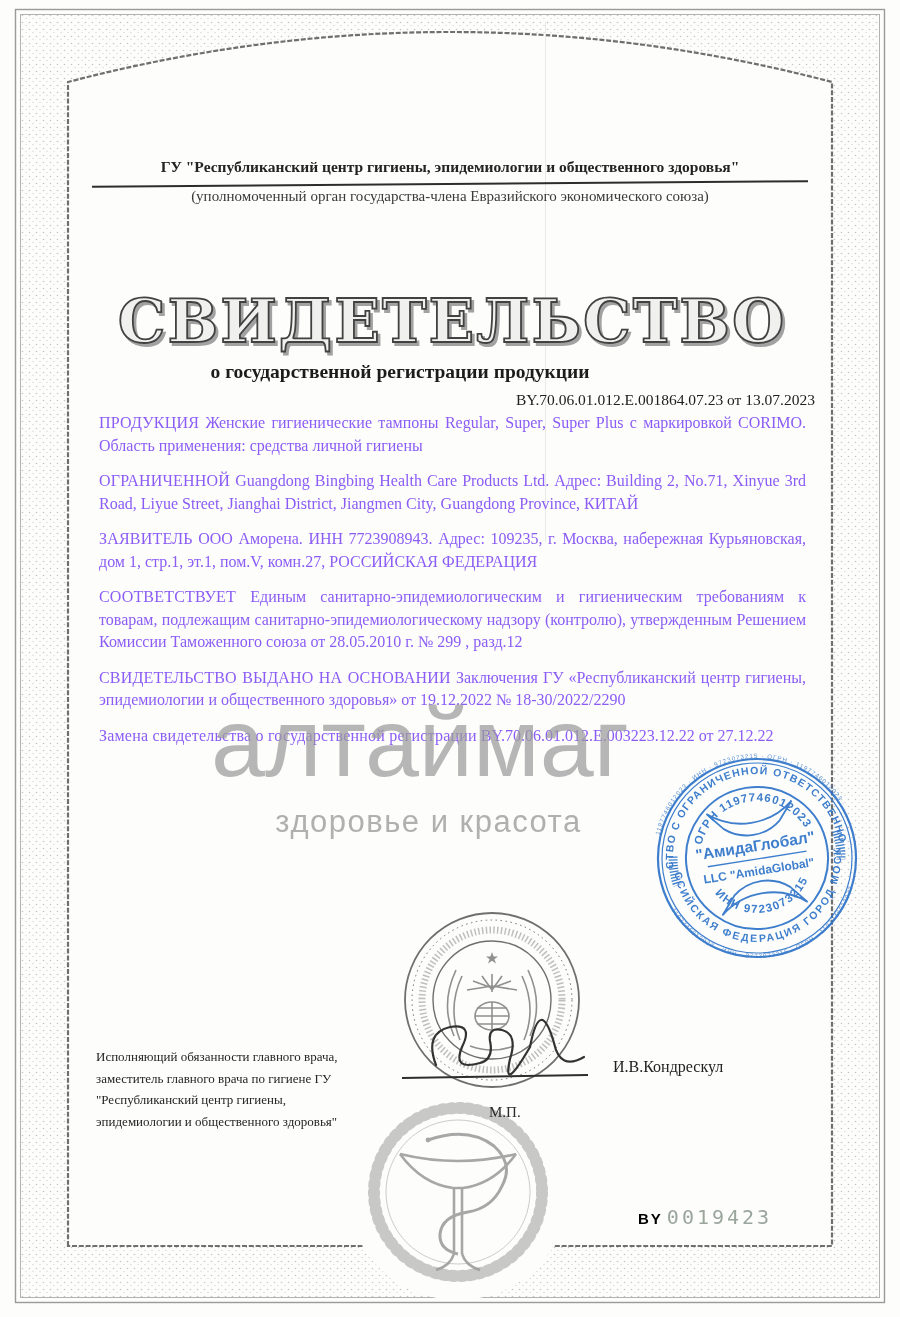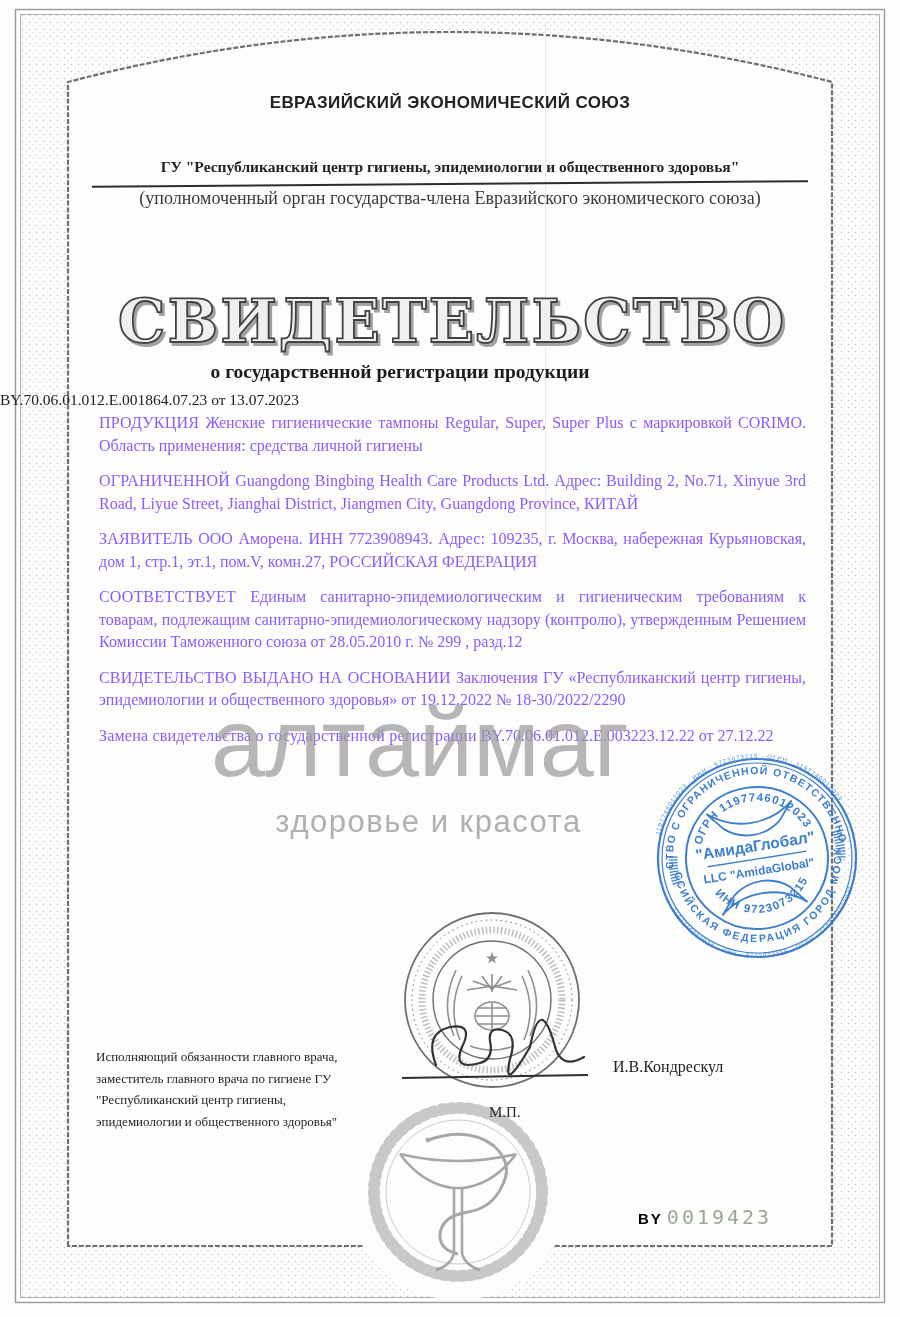--- a/index.html
+++ b/index.html
@@ -17,30 +17,30 @@
   .authority{
     position:absolute;left:60px;top:158px;width:780px;text-align:center;
     font-weight:bold;font-size:15.5px;color:#232323;z-index:2;
   }
   .authority-underline{
     position:absolute;left:92px;top:183px;width:716px;height:2px;background:#2d2d2d;
     transform:rotate(-.45deg);z-index:2;
   }
   .authority-note{
     position:absolute;left:60px;top:188px;width:780px;text-align:center;
-    font-size:18px;color:#3a3a3a;z-index:2;
+    font-size:15px;color:#3a3a3a;z-index:2;
   }
   .big-title{position:absolute;left:0;top:268px;z-index:2;}
   .subtitle{
     position:absolute;left:0;top:361px;width:800px;text-align:center;
     font-weight:bold;font-size:19.5px;color:#1c1c1c;z-index:2;
   }
   .cert-number{
-    position:absolute;left:0;top:391px;width:772px;text-align:left;
-    font-size:15.5px;color:#202020;z-index:2;
+    position:absolute;left:0;top:391px;width:772px;text-align:right;
+    font-size:15.5px;color:#202020;z-index:2;padding-left:43px;
   }
   .body-text{
     position:absolute;left:99px;top:412px;width:707px;z-index:2;
     font-size:16px;line-height:22.5px;text-align:justify;color:#8b5cf6;
   }
   .body-text p{margin:0 0 13px 0;}
   .lbl{letter-spacing:.2px;}
   .v-lbl{font-weight:bold;}
   .watermark-1{
     position:absolute;left:211px;top:694px;z-index:3;
@@ -98,21 +98,20 @@
         <path d="M-4,-4 L-4,62 M4,-4 L4,62"></path>
         <path d="M-4,62 Q-8,74 -22,78 M4,62 Q8,74 22,78"></path>
         <path d="M-30,-52 Q10,-66 36,-46 Q56,-28 44,-6 Q34,16 10,20 Q-16,24 -18,42 Q-19,58 0,62" stroke-width="3"></path>
         <circle cx="-30" cy="-52" r="2.4" fill="#9e9e9e" stroke="none"></circle>
       </g>
     </g>
   </svg>
 
   <div class="fold-line"></div>
 
-  <div class="union-header">ЕВРАЗИЙСКИЙ ЭКОНОМИЧЕСКИЙ СОЮЗ</div>
 
   <div class="authority">ГУ "Республиканский центр гигиены, эпидемиологии и общественного здоровья"</div>
   <div class="authority-underline"></div>
   <div class="authority-note">(уполномоченный орган государства-члена Евразийского экономического союза)</div>
 
   <svg class="big-title" width="900" height="100" viewBox="0 0 900 100">
     <text x="452" y="74" text-anchor="middle" font-family="DejaVu Serif, serif" font-weight="bold" font-size="60" letter-spacing="2" fill="#a2a2a2" stroke="#a2a2a2" stroke-width="2" transform="translate(2.5,3)">СВИДЕТЕЛЬСТВО</text>
     <text x="452" y="74" text-anchor="middle" font-family="DejaVu Serif, serif" font-weight="bold" font-size="60" letter-spacing="2" fill="#f0f0ee" stroke="#424242" stroke-width="1.8">СВИДЕТЕЛЬСТВО</text>
   </svg>
 

